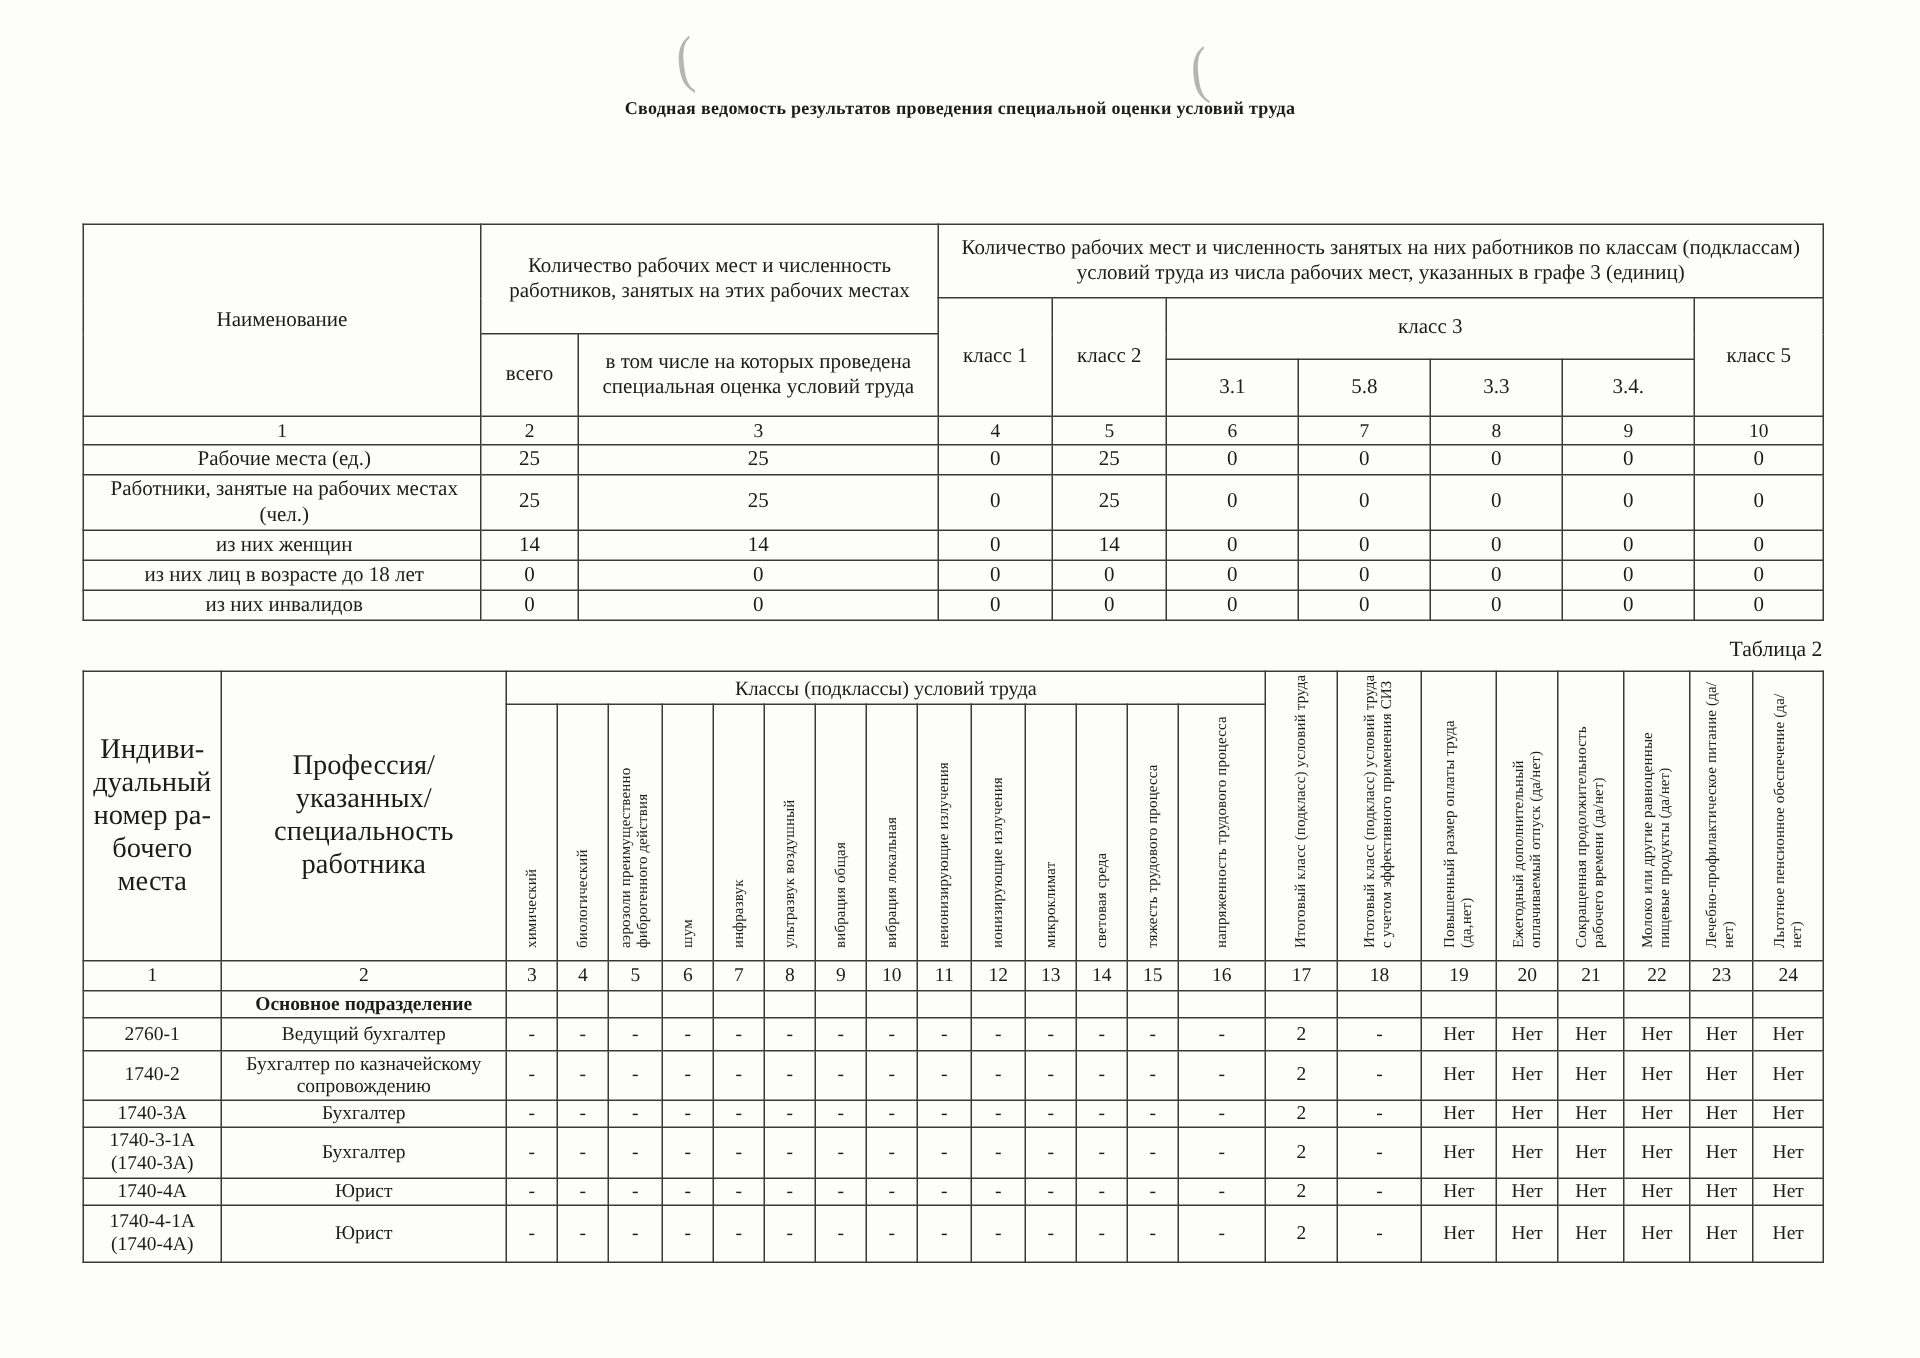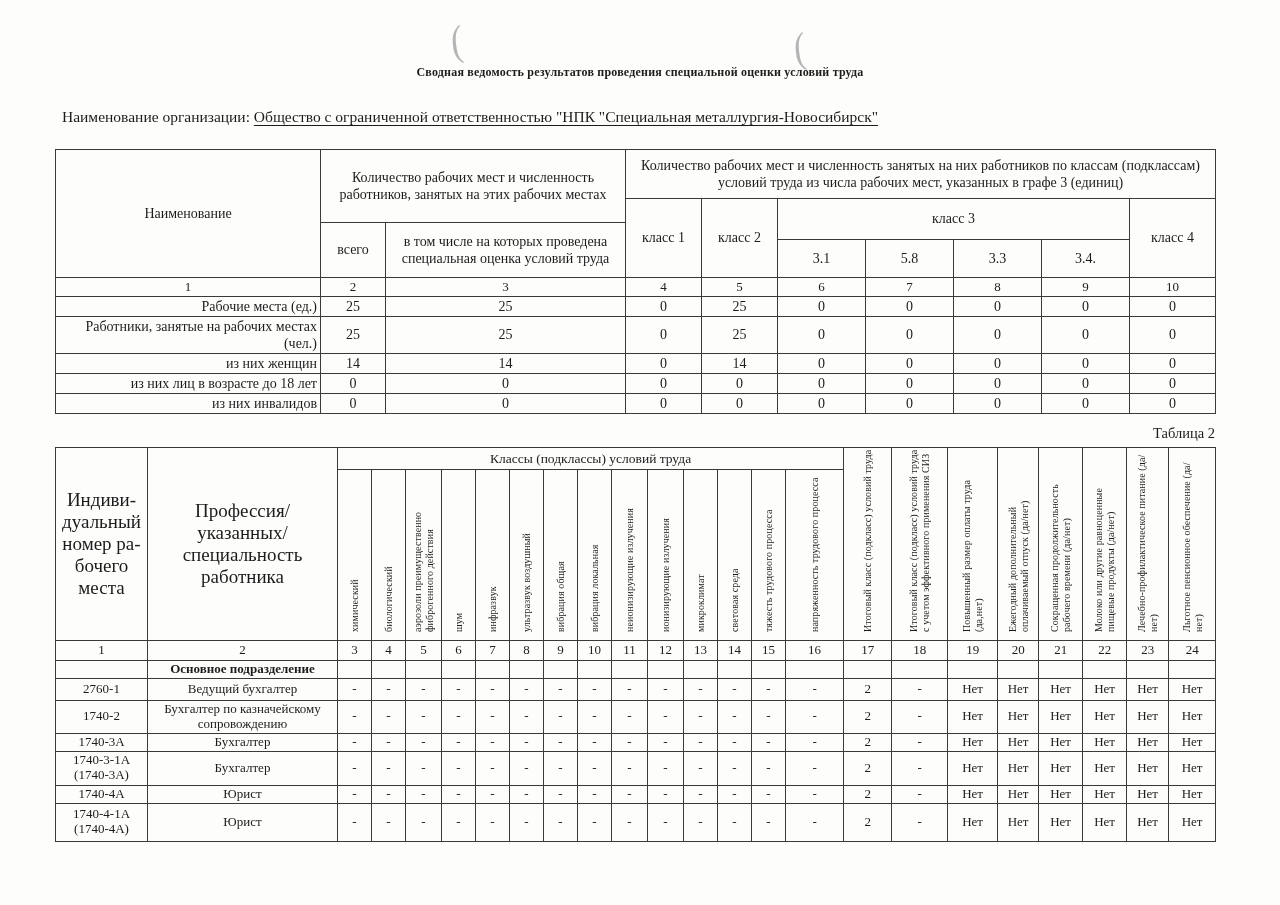--- a/index.html
+++ b/index.html
@@ -35,21 +35,21 @@
   
   .t1 { top:149px; font-size:14px; line-height:1.22; }
   .t1 tr.r1 { height:49px; }
   .t1 tr.r2 { height:24px; }
   .t1 tr.r3 { height:17px; }
   .t1 tr.r4 { height:38px; }
   .t1 tr.numrow { height:17px; }
   .t1 tbody tr { height:18px; }
   .t1 tbody tr:nth-child(2) { height:35px; }
   .t1 tbody tr:nth-child(4), .t1 tbody tr:nth-child(5) { height:17px; }
-  .t1 .lbl { text-align:right; padding-left:6px; }
+  .t1 .lbl { text-align:center; padding-left:6px; }
   .num { font-size:13px; }
 
   
   .t2 { top:447px; font-size:13px; line-height:1.15; }
   .t2 tr.h1 { height:22px; }
   .t2 tr.h2 { height:170px; }
   .t2 tr.numrow { height:20px; }
   .t2 tbody tr { height:22px; }
   .t2 tbody tr:nth-child(1) { height:16px; }
   .t2 tbody tr:nth-child(3) { height:33px; }
@@ -71,24 +71,20 @@
 </head>
 <body>
 
 <div class="page">
 
   <span class="artifact a1">(</span>
   <span class="artifact a2">(</span>
 
   <div class="title">Сводная ведомость результатов проведения специальной оценки условий труда</div>
 
-  <div class="orgline">
-    <span>Наименование организации:</span>
-    <span class="org-value">Общество с ограниченной ответственностью "НПК "Специальная металлургия-Новосибирск"</span>
-  </div>
 
 
   <table class="t1">
     <colgroup>
       <col style="width:265px">
         <col style="width:65px">
         <col style="width:240px">
       <col style="width:76px">
         <col style="width:76px">
       <col style="width:88px">
@@ -100,21 +96,21 @@
     <thead>
       <tr class="r1">
         <th rowspan="4">Наименование</th>
         <th colspan="2" rowspan="2">Количество рабочих мест и численность работников, занятых на этих рабочих местах</th>
         <th colspan="7">Количество рабочих мест и численность занятых на них работников по классам (подклассам) условий труда из числа рабочих мест, указанных в графе 3 (единиц)</th>
       </tr>
       <tr class="r2">
         <th rowspan="3">класс 1</th>
         <th rowspan="3">класс 2</th>
         <th colspan="4" rowspan="2">класс 3</th>
-        <th rowspan="3">класс 4</th>
+        <th rowspan="3">класс 5</th>
       </tr>
       <tr class="r3">
         <th rowspan="2">всего</th>
         <th rowspan="2">в том числе на которых проведена специальная оценка условий труда</th>
       </tr>
       <tr class="r4">
         <th>3.1</th>
         <th>5.8</th>
         <th>3.3</th>
         <th>3.4.</th>

